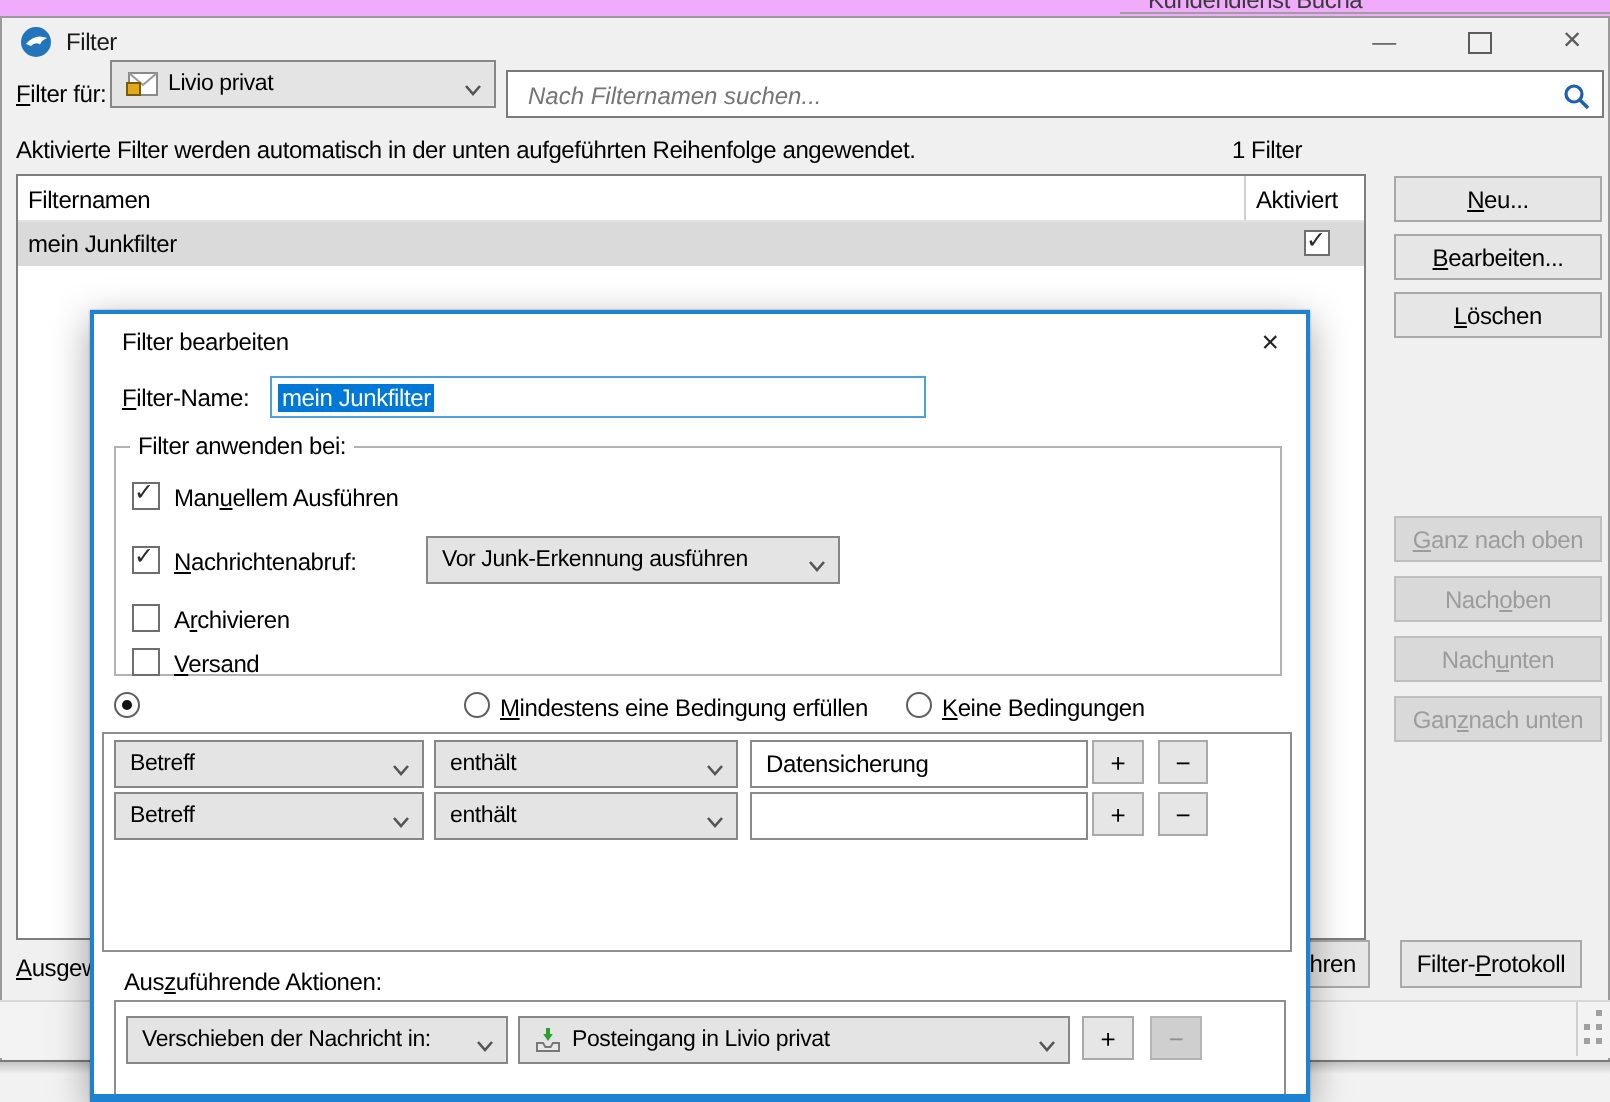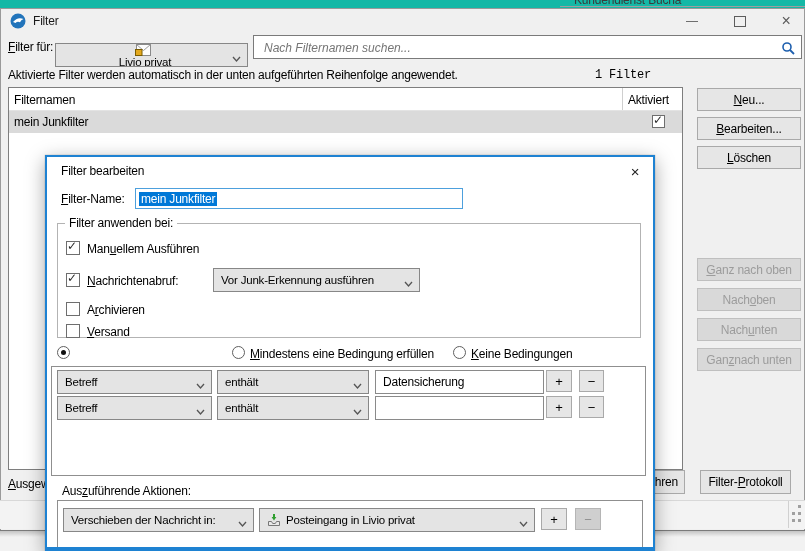--- a/index.html
+++ b/index.html
@@ -1,21 +1,21 @@
 <!DOCTYPE html>
 <html><head>
 <meta charset="utf-8">
 <style>
   html,body{margin:0;padding:0;background:#e9e9e9;}
   .stage{position:relative;width:805px;height:551px;overflow:hidden;background:#f2f2f2;
          font-family:"Liberation Sans","DejaVu Sans",sans-serif;font-size:12px;color:#000;
          letter-spacing:-0.2px;}
   .abs{position:absolute;}
   
-  .bg-strip{left:0;top:0;width:805px;height:8px;background:#14b8a6;overflow:hidden;}
+  .bg-strip{left:0;top:0;width:805px;height:8px;background:#f0abfc;overflow:hidden;}
   .bg-strip .frag{position:absolute;left:574px;top:-7px;color:#3a3a3a;white-space:nowrap;}
   .bg-line{left:560px;top:6px;width:245px;height:1px;background:#9e9e9e;}
   
   .win{left:0;top:8px;width:803px;height:521px;background:#f0f0f0;border:1px solid #9a9a9a;}
   .win-shadow{left:0;top:530px;width:805px;height:7px;
               background:linear-gradient(to bottom,rgba(0,0,0,0.22),rgba(0,0,0,0));}
   .title-text{left:33px;top:14px;color:#1a1a1a;}
   .winbtn{top:10px;width:32px;height:22px;display:flex;align-items:center;justify-content:center;color:#5c5c5c;}
   .maxbox{width:10px;height:9px;border:1px solid #5c5c5c;display:inline-block;}
   .lbl{white-space:nowrap;}
@@ -87,21 +87,21 @@
     <span>—</span>
   </div>
   <div class="abs winbtn" style="left:724px;">
     <span class="maxbox"></span>
   </div>
   <div class="abs winbtn" style="left:770px;font-size:16px;">
     <span>×</span>
   </div>
 
   <div class="abs lbl" style="left:8px;top:40px;"><u>F</u>ilter für:</div>
-  <div class="abs sel" style="left:55px;top:43px;width:164px;flex-direction:column;">
+  <div class="abs sel" style="left:55px;top:30px;width:164px;">
     <span class="ic">
       <svg width="16" height="12">
           <rect x="1.5" y="0.5" width="14" height="11" fill="#fdfdfd" stroke="#8a8a8a"></rect>
           <path d="M1.5 0.5 L8.5 6.5 L15.5 0.5" stroke="#9a9a9a" fill="none"></path>
           <rect x="0.5" y="5.5" width="6.5" height="6" fill="#e3a81c" stroke="#7a5c00"></rect>
         </svg>
     </span>
     <span>Livio privat</span>
     <span class="chev">
       <svg width="9" height="6">
@@ -113,21 +113,21 @@
 
   <div class="abs search">
     <input placeholder="Nach Filternamen suchen..." style="">
     <span class="mag">
       <svg width="14" height="14">
           <circle cx="6" cy="6" r="4" fill="none" stroke="#1e5fae" stroke-width="1.6"></circle>
           <line x1="9" y1="9" x2="13" y2="13" stroke="#1e5fae" stroke-width="1.8"></line>
         </svg>
     </span>
   </div>
-  <div class="abs" style="left:595px;top:68px;width:77px;text-align:left;font-family:Liberation Mono, monospace;">1 Filter</div>
+  <div class="abs" style="left:595px;top:68px;width:77px;text-align:center;">1 Filter</div>
 
   <div class="abs listbox"></div>
   <div class="abs lbl" style="left:14px;top:93px;">Filternamen</div>
   <div class="abs lbl" style="left:628px;top:93px;">Aktiviert</div>
   <div class="abs colsep"></div>
   <div class="abs hdrline"></div>
   <div class="abs listrow">
     <span style="padding-left:5px;">mein Junkfilter</span>
   </div>
   <div class="abs cb on" style="left:652px;top:115px;"></div>

